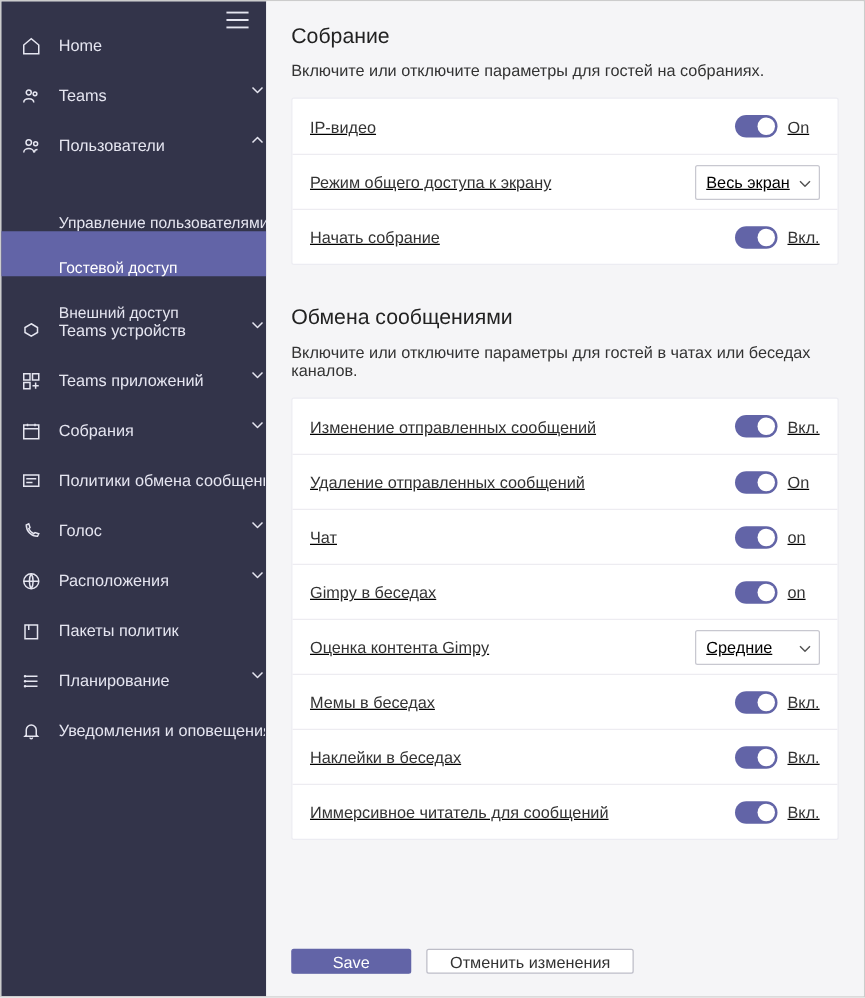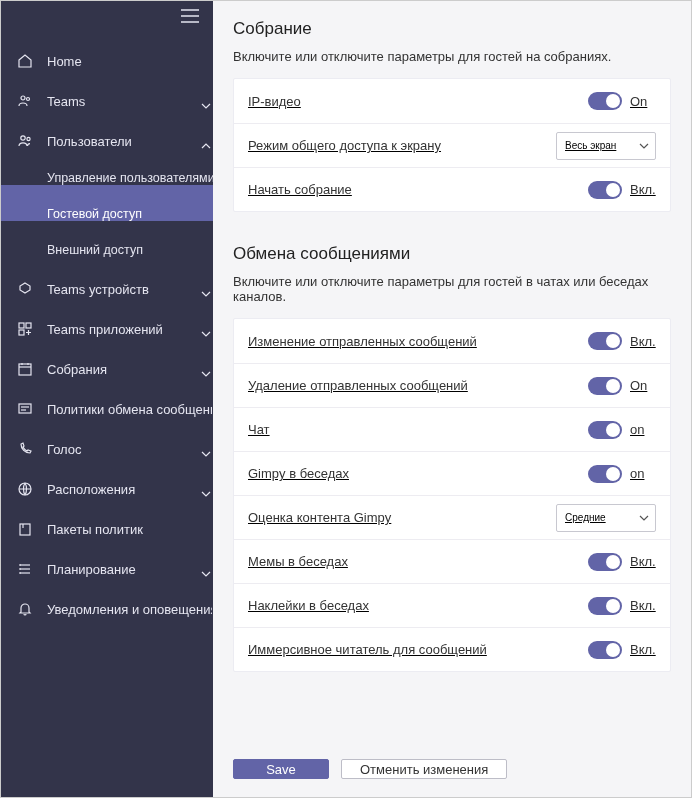--- a/index.html
+++ b/index.html
@@ -24,21 +24,21 @@
     flex-shrink: 0;
   }
   .hamburger {
     align-self: flex-end;
     padding: 8px 14px 6px 0;
     cursor: pointer;
   }
   .hamburger svg { display:block; }
   .nav-item {
     display: flex;
-    align-items: flex-end;
+    align-items: flex-start;
     height: 40px;
     padding: 0 1px 0 16px;
     cursor: pointer;
     font-size: 13px;
     position: relative;
   }
   .nav-item .icon {
     width: 22px;
     display: flex;
     align-items: center;
@@ -121,21 +121,21 @@
   .toggle-text { font-size: 13px; color: #333; min-width: 26px; }
 
   
   .select {
     display: flex; align-items: center; justify-content: space-between;
     border: 1px solid #c8c8d0;
     background: #fff;
     height: 28px;
     min-width: 100px;
     padding: 0 6px 0 8px;
-    font-size: 10px;
+    font-size: 13px;
     cursor: pointer;
     border-radius: 2px;
     gap:6px;
   }
   .select .sel-chev svg path{ stroke:#555; }
 
   
   .footer {
     display: flex;
     gap: 12px;

